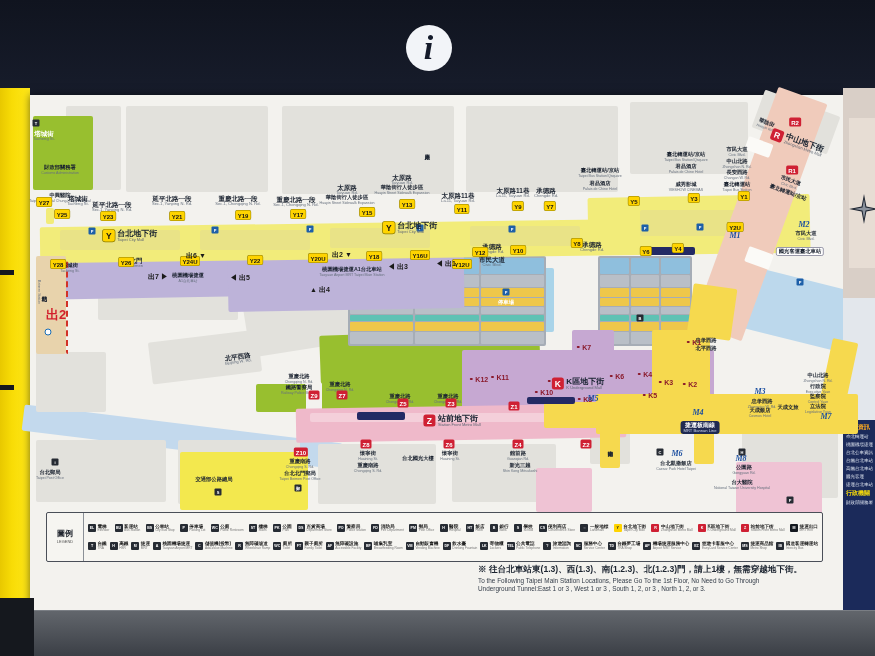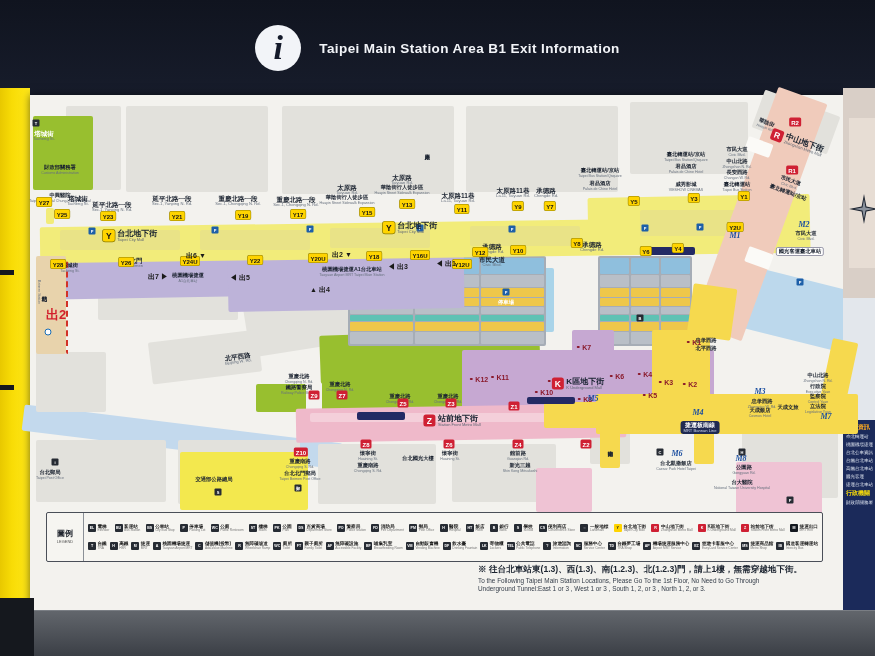--- a/index.html
+++ b/index.html
@@ -96,21 +96,20 @@
 </style>
 </head>
 <body>
 
 <div id="photo">
   <div id="wall-top"></div>
 
   <div id="header">
     <div id="info-icon">i</div>
     <div>
-      <div id="title-en">Taipei Main Station Area B1 Exit Information</div>
     </div>
   </div>
 
   <div id="left-strip">
     <div class="strip-dash" style="top:182px"></div>
     <div class="strip-dash" style="top:297px"></div>
   </div>
 
   <div id="sign">
     <div id="map-layer">

